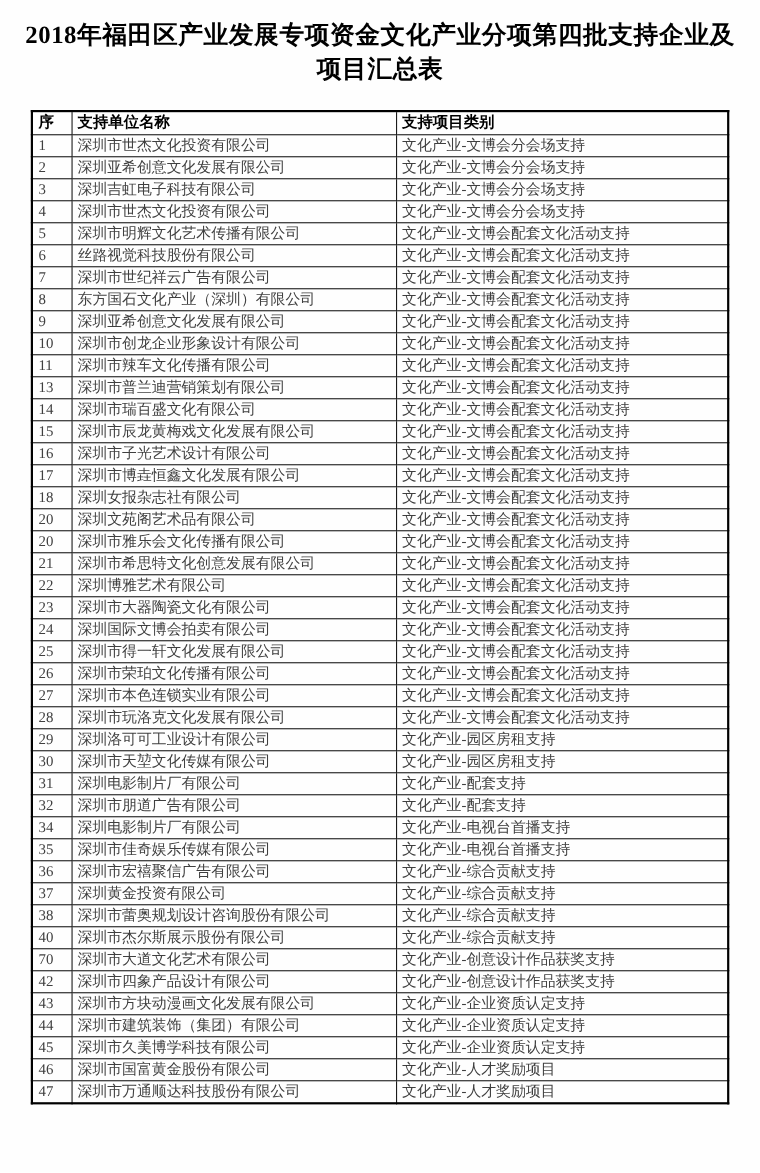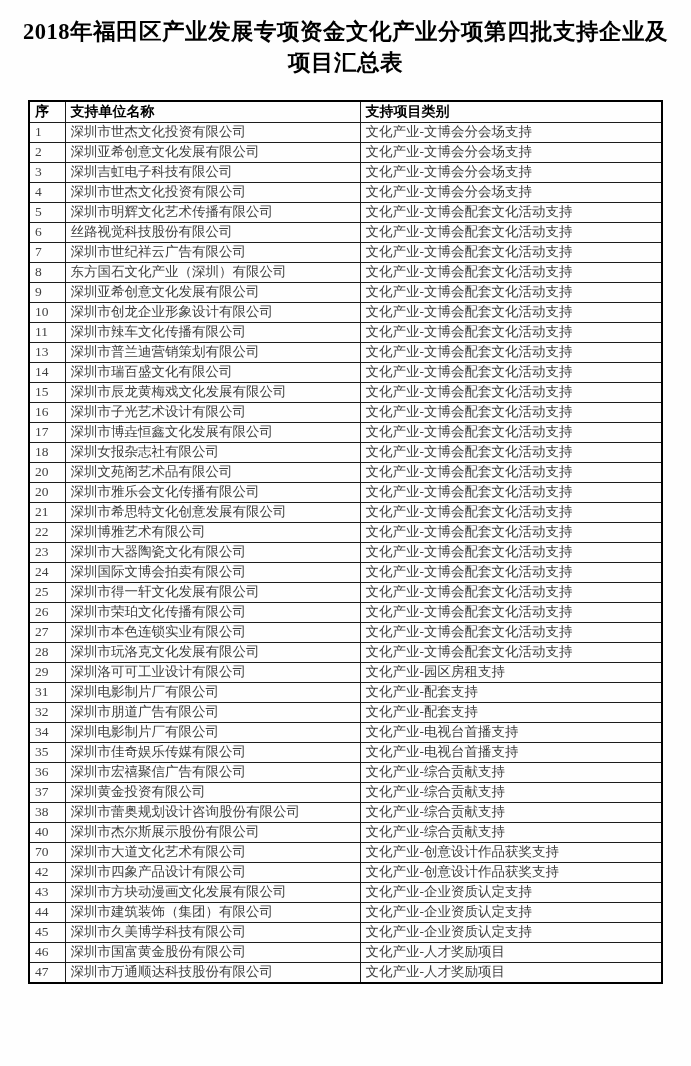--- a/index.html
+++ b/index.html
@@ -222,20 +222,25 @@
           <td class="seq">28</td>
           <td>深圳市玩洛克文化发展有限公司</td>
           <td>文化产业-文博会配套文化活动支持</td>
         </tr>
         <tr>
           <td class="seq">29</td>
           <td>深圳洛可可工业设计有限公司</td>
           <td>文化产业-园区房租支持</td>
         </tr>
         <tr>
+          <td class="seq">30</td>
+          <td>深圳市天堃文化传媒有限公司</td>
+          <td>文化产业-园区房租支持</td>
+        </tr>
+        <tr>
           <td class="seq">31</td>
           <td>深圳电影制片厂有限公司</td>
           <td>文化产业-配套支持</td>
         </tr>
         <tr>
           <td class="seq">32</td>
           <td>深圳市朋道广告有限公司</td>
           <td>文化产业-配套支持</td>
         </tr>
         <tr>

